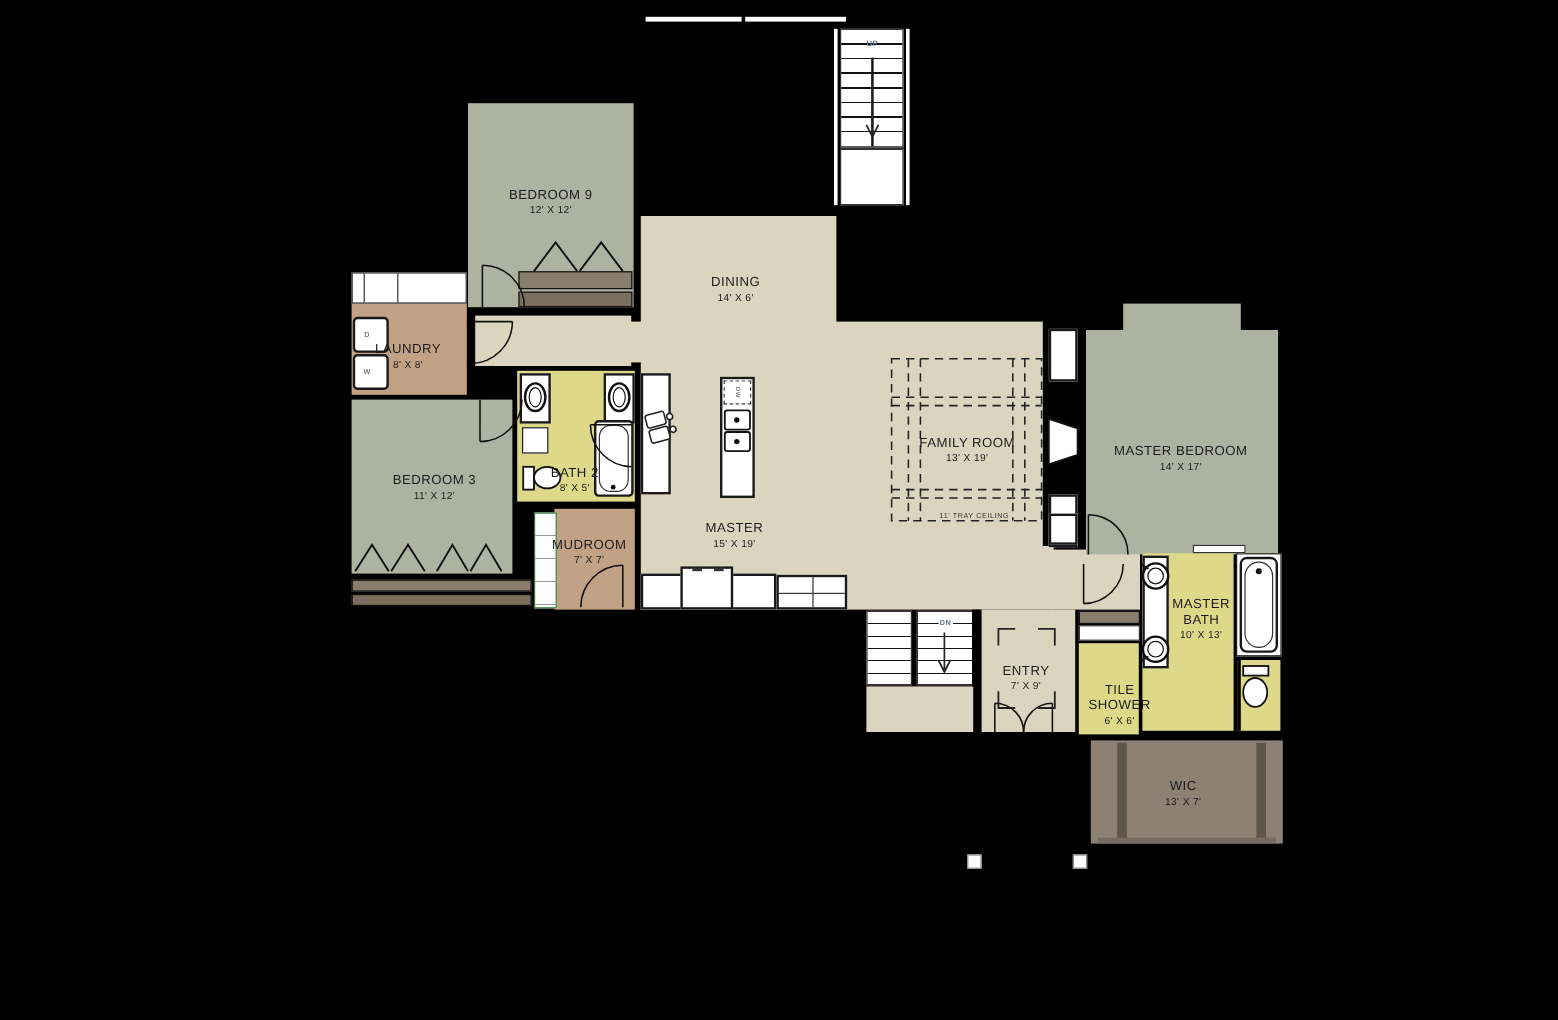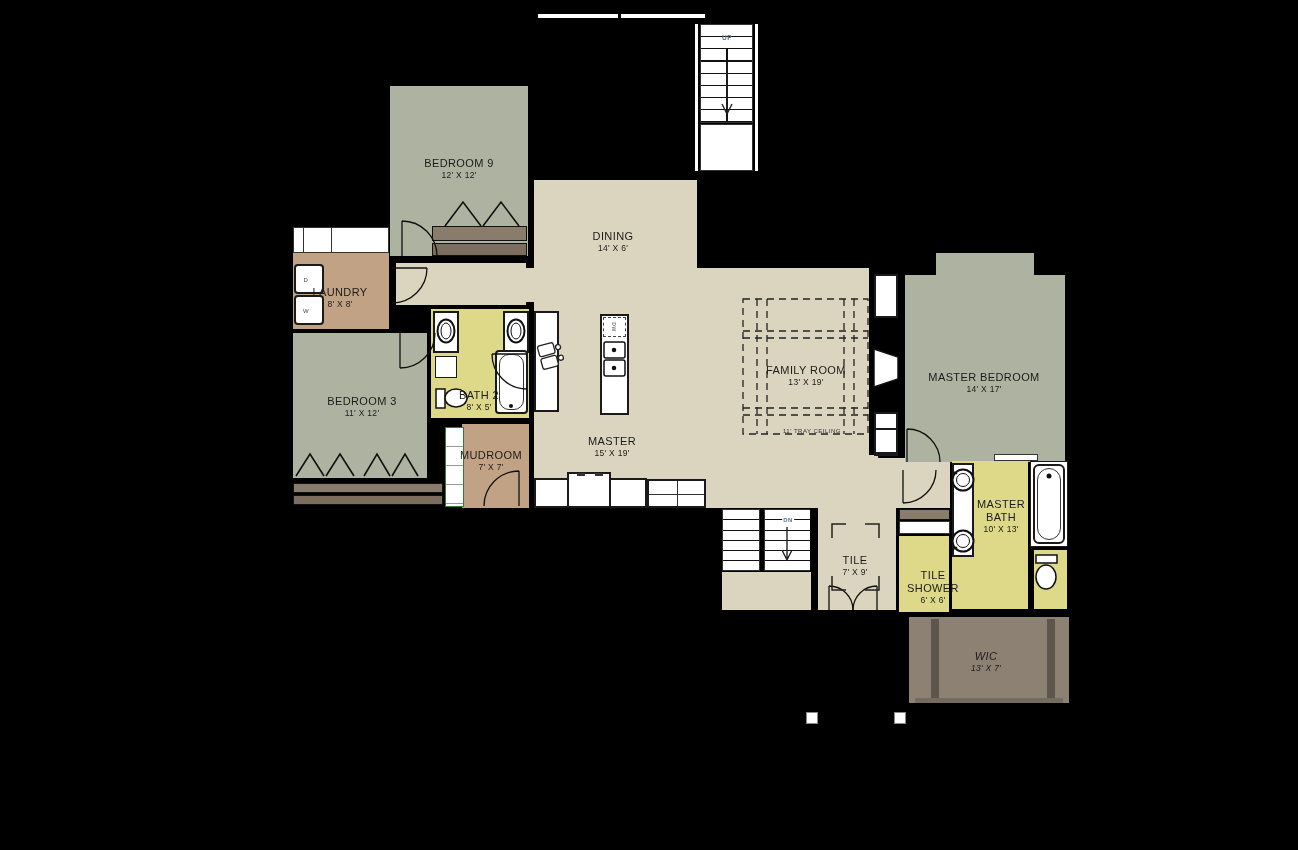--- a/index.html
+++ b/index.html
@@ -253,21 +253,21 @@
   </div>
   <div class="lbl narrow" style="left:1001px;top:516px;width:68px;">
     <div class="nm">MASTER BATH</div>
     <div class="dm">10' X 13'</div>
   </div>
   <div class="lbl narrow" style="left:933px;top:587px;width:56px;">
     <div class="nm">TILE SHOWER</div>
     <div class="dm">6' X 6'</div>
   </div>
   <div class="lbl" style="left:855px;top:565px;">
-    <div class="nm">TILE</div>
+    <div class="nm">ENTRY</div>
     <div class="dm">7' X 9'</div>
   </div>
-  <div class="lbl" style="left:986px;top:661px;font-style:italic;">
+  <div class="lbl" style="left:986px;top:661px;">
     <div class="nm">WIC</div>
     <div class="dm">13' X 7'</div>
   </div>
 
 </div>
 
 </body></html>

